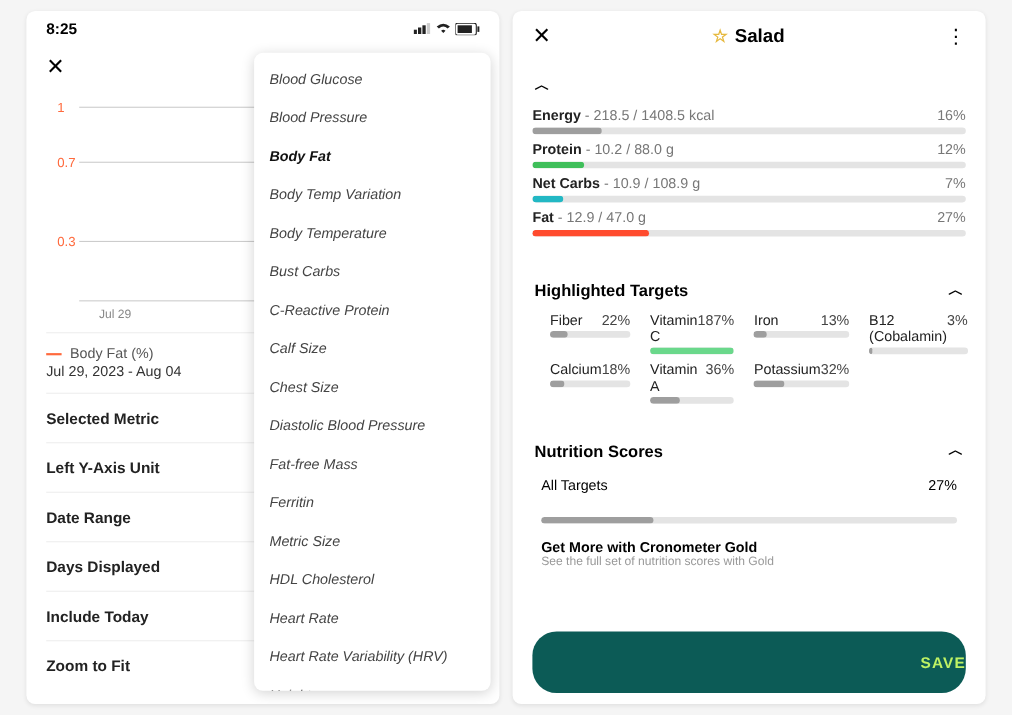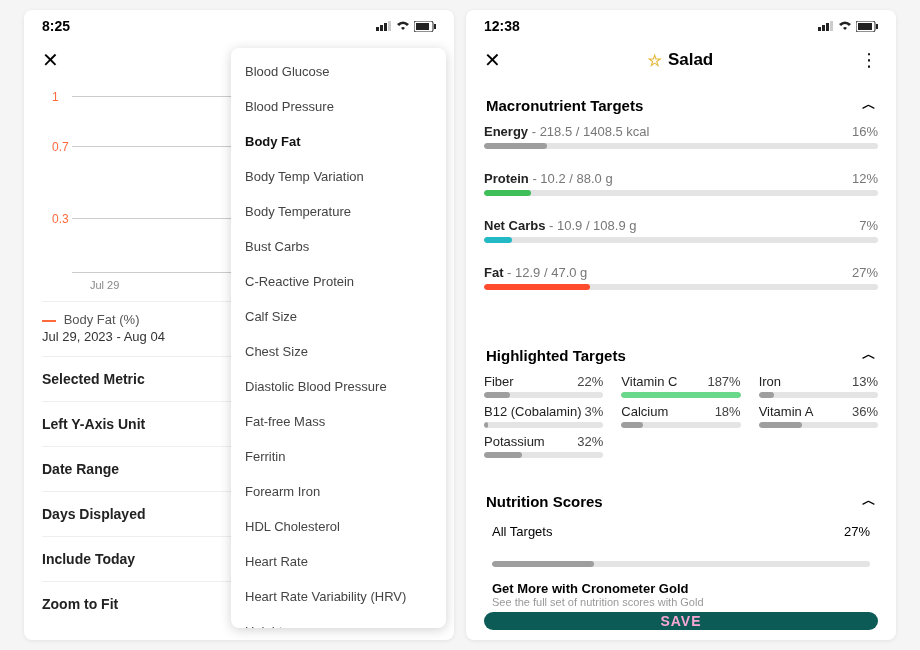--- a/index.html
+++ b/index.html
@@ -19,48 +19,48 @@
 .chart-area { height:220px; position:relative; border-bottom:1px solid #eee; margin-bottom:10px; }
 .y-tick { position:absolute; left:10px; font-size:12px; color:#ff6a3d; }
 .y-line { position:absolute; left:30px; right:150px; height:1px; background:#ccc; }
 .x-label { position:absolute; bottom:10px; left:48px; font-size:11px; color:#888; }
 .legend-row { font-size:13px; color:#555; margin:4px 0 2px; }
 .legend-swatch { display:inline-block; width:14px; height:2px; background:#ff6a3d; vertical-align:middle; margin-right:4px;}
 .date-range { font-size:13px; color:#333; margin-bottom:12px;}
 .opt-row { padding:14px 0; border-top:1px solid #eee; font-size:14px; font-weight:600; color:#222;}
 
 .dropdown { position:absolute; top:38px; right:8px; width:215px; background:#fff; border-radius:8px; box-shadow:0 2px 12px rgba(0,0,0,0.18); padding:6px 0; max-height:580px; overflow:hidden; }
-.dd-item { padding:10px 14px; font-size:13px; color:#444; cursor:pointer; }
+.dd-item { padding:10px 14px; font-size:13px; color:#444; cursor:pointer;font-style:italic; }
 .dd-item.selected { font-weight:700; color:#111; }
 
 
 .right-body { padding:0 14px 60px; overflow:hidden; height:560px; }
 .section { background:#fff; border-radius:6px; padding:10px 4px 6px; margin-bottom:14px; }
 .sec-head { display:flex; justify-content:space-between; align-items:center; font-size:15px; font-weight:600; padding:4px 2px 10px; }
 .chev { font-size:14px; cursor:pointer; }
-.macro-row { margin-bottom:22px;text-align:right; }
+.macro-row { margin-bottom:6px;text-align:right; }
 .macro-top { display:flex; justify-content:space-between; font-size:13px; color:#777; margin-bottom:4px;}
 .macro-name { font-weight:600; color:#222; }
 .bar-bg { height:6px; background:#e4e4e4; border-radius:3px; overflow:hidden; }
 .bar-fill { height:100%; border-radius:3px; }
 
-.hl-grid { display:grid; grid-template-columns:1fr 1fr 1fr; gap:6px 18px; }
+.hl-grid { display:grid; grid-template-columns:1fr 1fr 1fr 1fr; gap:6px 18px;margin-left:16px; }
 .hl-item { }
 .hl-top { display:flex; justify-content:space-between; font-size:13px; margin-bottom:3px; }
 .hl-name { color:#222; }
 .hl-pct { color:#444; font-weight:500; }
 .hl-bar-bg { height:6px; background:#e4e4e4; border-radius:3px; overflow:hidden;}
 .hl-bar-fill { height:100%; background:#9e9e9e; border-radius:3px;}
 
 .score-row { display:flex; justify-content:space-between; font-size:13px; padding:4px 8px 22px;}
 .score-bar { margin:0 8px 8px; }
 .gold-txt { font-size:13px; font-weight:600; padding:6px 8px 0;}
 .gold-sub { font-size:11px; color:#999; padding:0 8px;}
 
-.save-btn { position:absolute; bottom:10px; left:18px; right:18px; background:#0c5b56; color:#f9a8d4; text-align:center; padding:1px 0; border-radius:22px; font-size:14px; font-weight:600; letter-spacing:1px; cursor:pointer;}
+.save-btn { position:absolute; bottom:10px; left:18px; right:18px; background:#0c5b56; color:#bef264; text-align:right; padding:20px 0; border-radius:22px; font-size:14px; font-weight:600; letter-spacing:1px; cursor:pointer;}
 </style>
 </head>
 <body>
 
 <div class="container">
 
 <div class="phone">
   <div class="status-bar">
     <span>8:25</span>
     <span class="status-icons">
@@ -118,61 +118,41 @@
         <div class="dd-item selected">Body Fat</div>
         <div class="dd-item">Body Temp Variation</div>
         <div class="dd-item">Body Temperature</div>
         <div class="dd-item">Bust Carbs</div>
         <div class="dd-item">C-Reactive Protein</div>
         <div class="dd-item">Calf Size</div>
         <div class="dd-item">Chest Size</div>
         <div class="dd-item">Diastolic Blood Pressure</div>
         <div class="dd-item">Fat-free Mass</div>
         <div class="dd-item">Ferritin</div>
-        <div class="dd-item">Forearm Iron</div>
+        <div class="dd-item">Metric Size</div>
         <div class="dd-item">HDL Cholesterol</div>
         <div class="dd-item">Heart Rate</div>
         <div class="dd-item">Heart Rate Variability (HRV)</div>
         <div class="dd-item">Height</div>
       </div>
 </div>
 
 <div class="phone">
-  <div class="status-bar">
-    <span>12:38</span>
-    <span class="status-icons">
-      <svg width="16" height="10">
-            <rect x="0" y="6" width="3" height="4" fill="#222"></rect>
-            <rect x="4" y="4" width="3" height="6" fill="#222"></rect>
-            <rect x="8" y="2" width="3" height="8" fill="#222"></rect>
-            <rect x="12" y="0" width="3" height="10" fill="#ccc"></rect>
-          </svg>
-      <svg width="14" height="10">
-            <path d="M1 3 Q7 -2 13 3 L11 5 Q7 1 3 5 Z M5 7 Q7 5 9 7 L7 9 Z" fill="#222"></path>
-          </svg>
-      <svg width="22" height="11">
-            <rect x="0" y="0" width="19" height="11" rx="2" fill="none" stroke="#222"></rect>
-            <rect x="2" y="2" width="14" height="7" fill="#222"></rect>
-            <rect x="20" y="3" width="2" height="5" fill="#222"></rect>
-          </svg>
-    </span>
-  </div>
   <div class="topbar">
     <span class="close-x">✕</span>
     <span class="title-center">
       <span class="star-ic">☆</span>
       <span>Salad</span>
     </span>
     <span class="dots">⋮</span>
   </div>
 
   <div class="right-body">
     <div class="section">
       <div class="sec-head">
-        <span>Macronutrient Targets</span>
         <span class="chev">︿</span>
       </div>
       <div id="macros">
             <div class="macro-row">
               <div class="macro-top">
                 <span><span class="macro-name">Energy</span><span> - 218.5 / 1408.5 kcal</span></span>
                 <span>16%</span>
               </div>
               <div class="bar-bg">
                 <div class="bar-fill" style="width:16%;background:#9e9e9e"></div>

